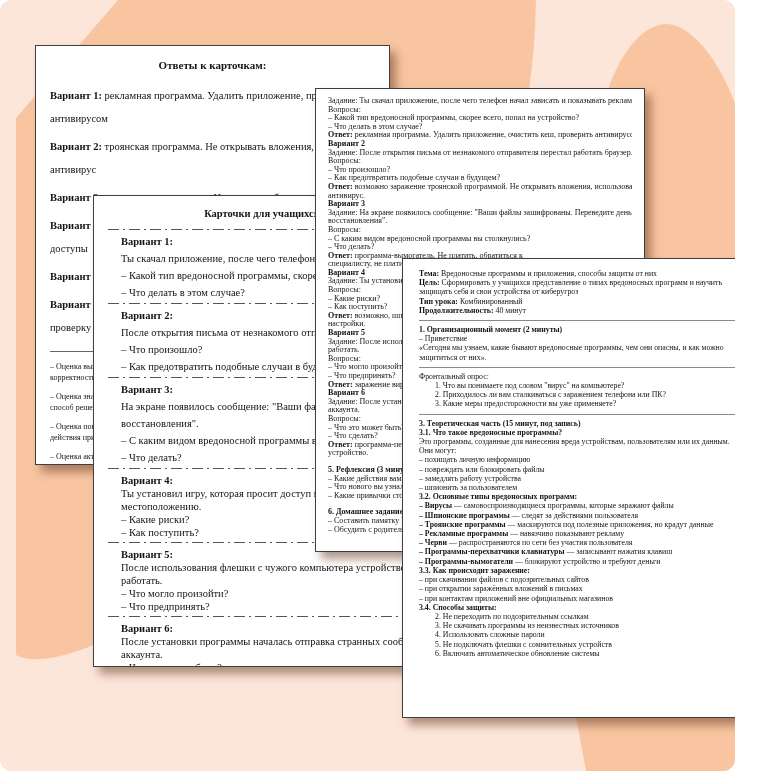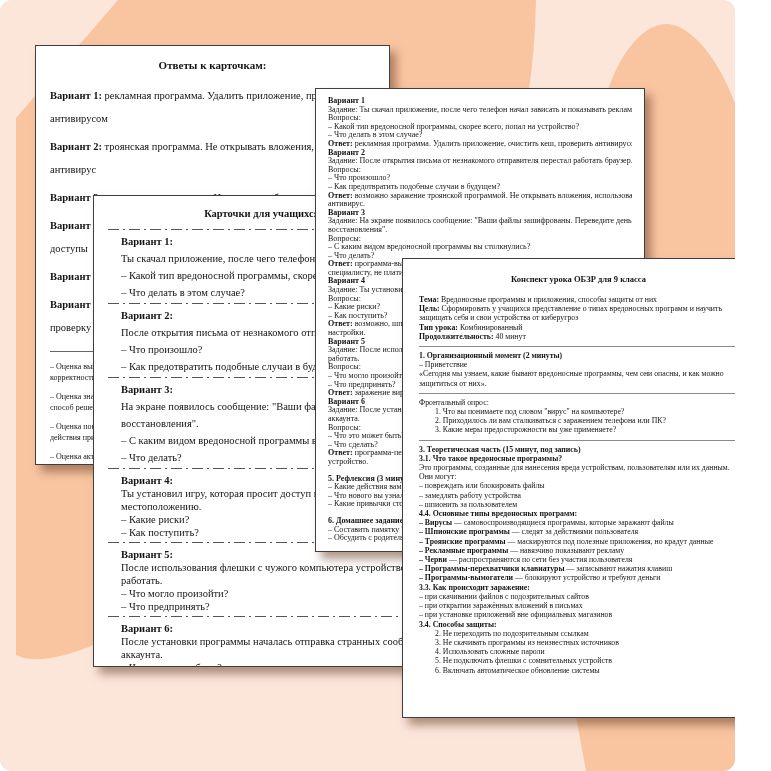--- a/index.html
+++ b/index.html
@@ -108,21 +108,20 @@
         <div class="l dash"></div>
         <div class="l b2"><b>Вариант 6:</b></div>
         <div class="l b2">После установки программы началась отправка странных сообщений от твоего</div>
         <div class="l b2">аккаунта.</div>
         <div class="l b2">– Что это может быть?</div>
       </div>
   </section>
 
   <section class="card card3">
     <div>
-        <div class="l c"><b>Вариант 1</b></div>
         <div class="l c">Задание: Ты скачал приложение, после чего телефон начал зависать и показывать рекламу.</div>
         <div class="l c">Вопросы:</div>
         <div class="l c">– Какой тип вредоносной программы, скорее всего, попал на устройство?</div>
         <div class="l c">– Что делать в этом случае?</div>
         <div class="l c"><b>Ответ:</b> рекламная программа. Удалить приложение, очистить кеш, проверить антивирусом.</div>
         <div class="l c"><b>Вариант 2</b></div>
         <div class="l c">Задание: После открытия письма от незнакомого отправителя перестал работать браузер.</div>
         <div class="l c">Вопросы:</div>
         <div class="l c">– Что произошло?</div>
         <div class="l c">– Как предотвратить подобные случаи в будущем?</div>
@@ -165,54 +164,54 @@
         <div class="l c">– Какие привычки стоит изменить?</div>
         <div class="l gap"></div>
         <div class="l c"><b>6. Домашнее задание</b></div>
         <div class="l c">– Составить памятку "Правила кибербезопасности"</div>
         <div class="l c">– Обсудить с родителями правила защиты</div>
       </div>
   </section>
 
   <section class="card card4">
     <div>
-        <div class="l t4"><b>Конспект урока ОБЗР для 9 класса</b></div>
         <div class="l d"><b>Тема:</b> Вредоносные программы и приложения, способы защиты от них</div>
         <div class="l d"><b>Цель:</b> Сформировать у учащихся представление о типах вредоносных программ и научить защищать себя и свои устройства от киберугроз</div>
         <div class="l d"><b>Тип урока:</b> Комбинированный</div>
         <div class="l d"><b>Продолжительность:</b> 40 минут</div>
         <div class="l rule4"></div>
         <div class="l d"><b>1. Организационный момент (2 минуты)</b></div>
         <div class="l d">– Приветствие</div>
         <div class="l d">«Сегодня мы узнаем, какие бывают вредоносные программы, чем они опасны, и как можно защититься от них».</div>
         <div class="l rule4"></div>
         <div class="l d">Фронтальный опрос:</div>
         <div class="l d ind">1.  Что вы понимаете под словом "вирус" на компьютере?</div>
         <div class="l d ind">2.  Приходилось ли вам сталкиваться с заражением телефона или ПК?</div>
         <div class="l d ind">3.  Какие меры предосторожности вы уже применяете?</div>
         <div class="l rule4"></div>
         <div class="l d"><b>3. Теоретическая часть (15 минут, под запись)</b></div>
         <div class="l d"><b>3.1. Что такое вредоносные программы?</b></div>
         <div class="l d">Это программы, созданные для нанесения вреда устройствам, пользователям или их данным.</div>
         <div class="l d">Они могут:</div>
+        <div class="l d">– похищать личную информацию</div>
         <div class="l d">– повреждать или блокировать файлы</div>
         <div class="l d">– замедлять работу устройства</div>
         <div class="l d">– шпионить за пользователем</div>
-        <div class="l d"><b>4.4. Основные типы вредоносных программ:</b></div>
+        <div class="l d"><b>3.2. Основные типы вредоносных программ:</b></div>
         <div class="l d"><b>– Вирусы</b> — самовоспроизводящиеся программы, которые заражают файлы</div>
         <div class="l d"><b>– Шпионские программы</b> — следят за действиями пользователя</div>
         <div class="l d"><b>– Троянские программы</b> — маскируются под полезные приложения, но крадут данные</div>
         <div class="l d"><b>– Рекламные программы</b> — навязчиво показывают рекламу</div>
         <div class="l d"><b>– Черви</b> — распространяются по сети без участия пользователя</div>
         <div class="l d"><b>– Программы-перехватчики клавиатуры</b> — записывают нажатия клавиш</div>
         <div class="l d"><b>– Программы-вымогатели</b> — блокируют устройство и требуют деньги</div>
         <div class="l d"><b>3.3. Как происходит заражение:</b></div>
         <div class="l d">– при скачивании файлов с подозрительных сайтов</div>
         <div class="l d">– при открытии заражённых вложений в письмах</div>
-        <div class="l d">– при установке приложений вне официальных магазинов</div>
+        <div class="l d">– при контактам приложений вне официальных магазинов</div>
         <div class="l d"><b>3.4. Способы защиты:</b></div>
         <div class="l d ind">2.  Не переходить по подозрительным ссылкам</div>
         <div class="l d ind">3.  Не скачивать программы из неизвестных источников</div>
         <div class="l d ind">4.  Использовать сложные пароли</div>
         <div class="l d ind">5.  Не подключать флешки с сомнительных устройств</div>
         <div class="l d ind">6.  Включать автоматическое обновление системы</div>
       </div>
   </section>
 
 </div>

